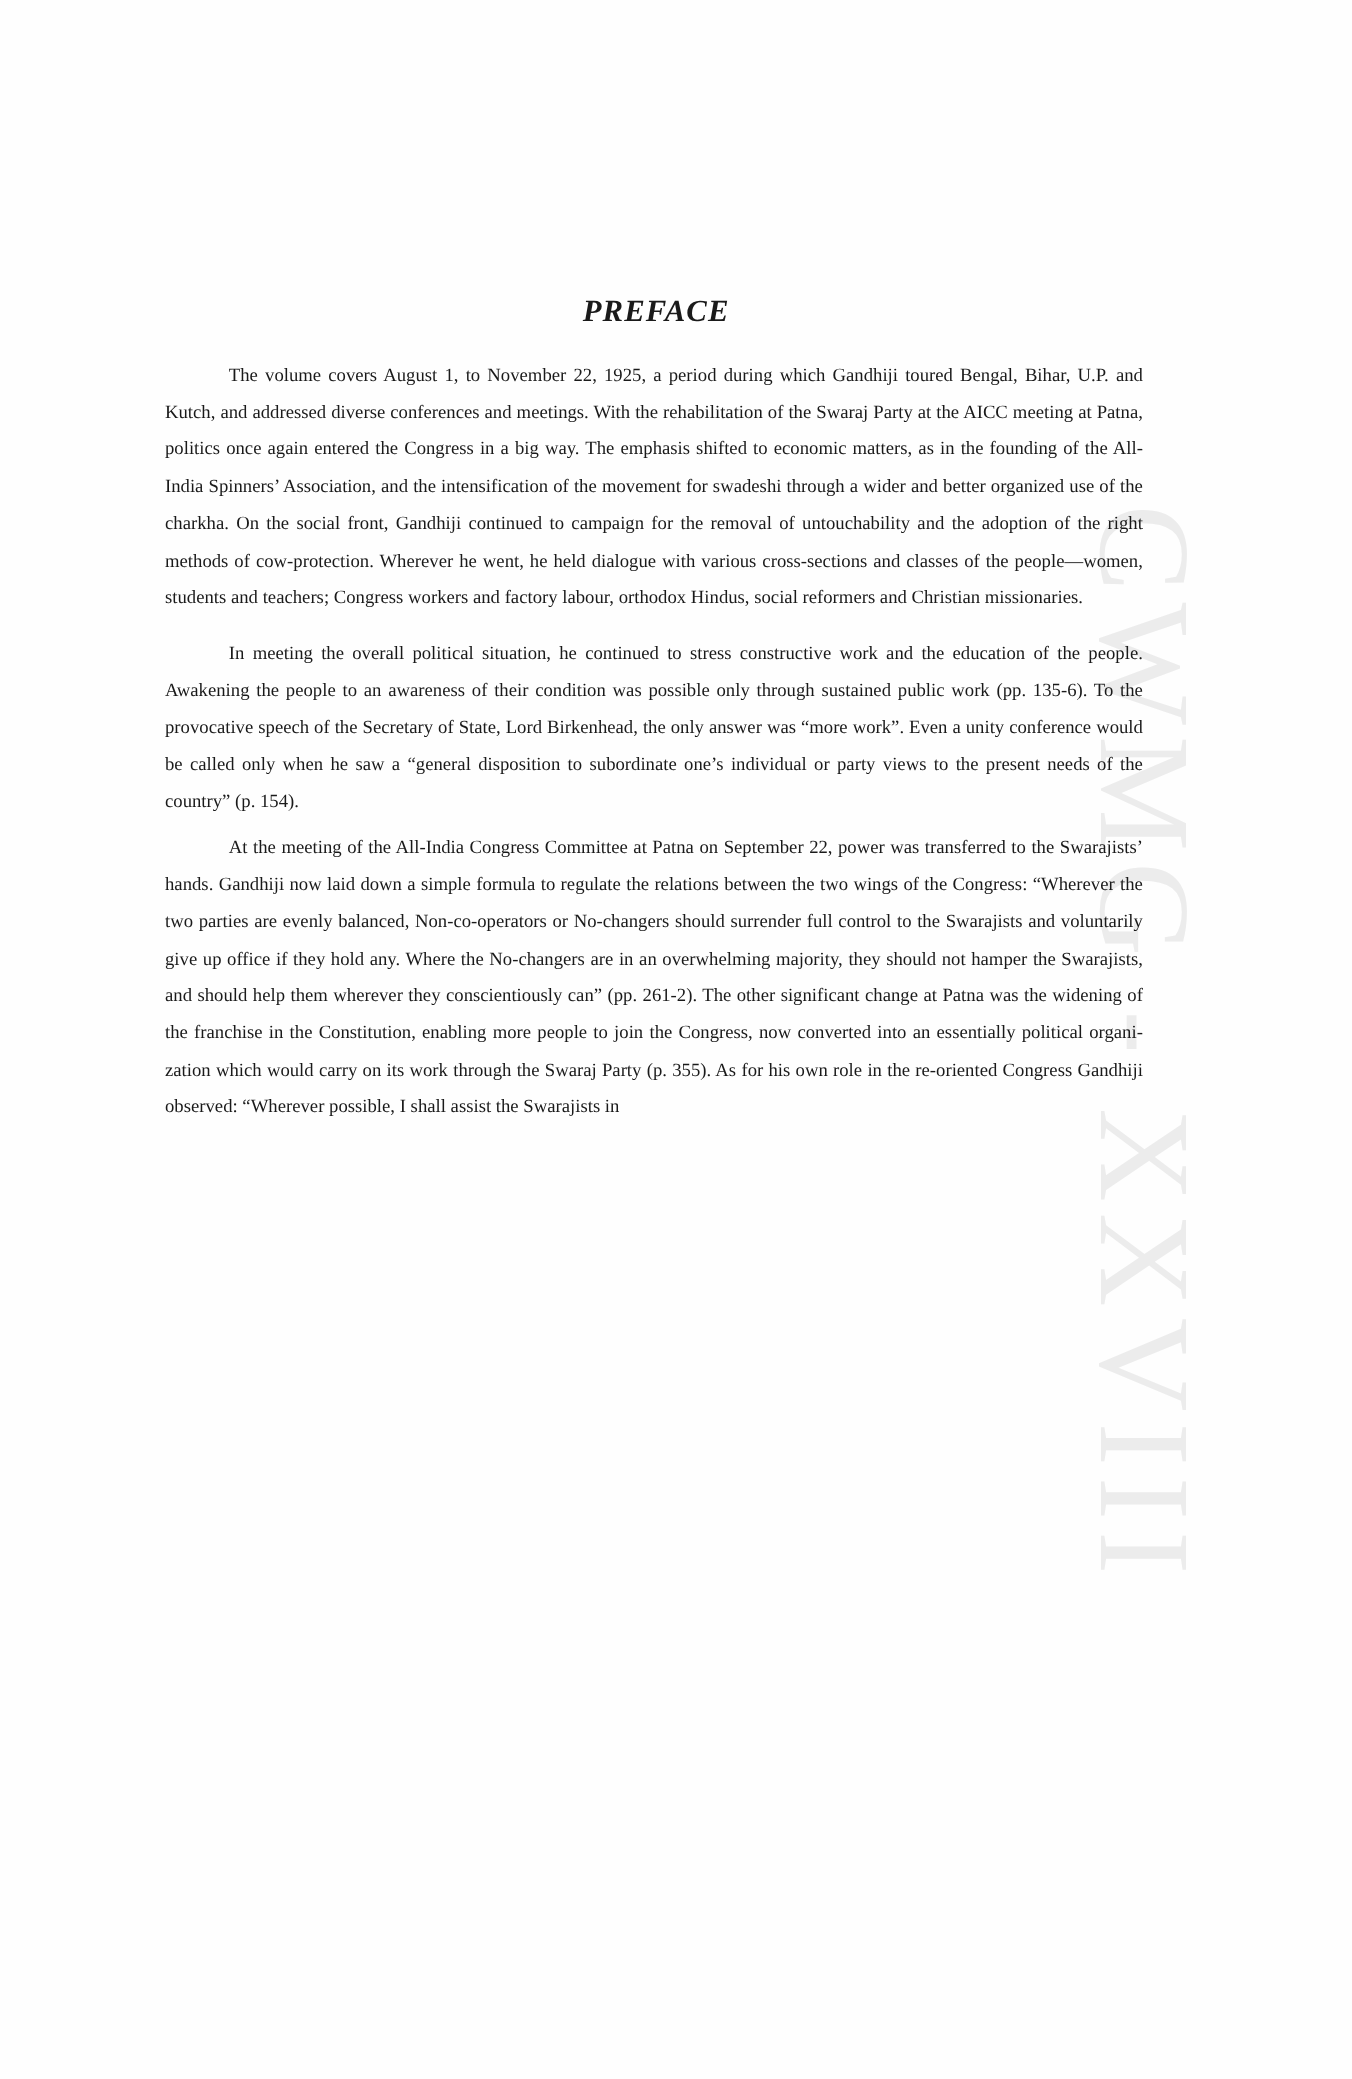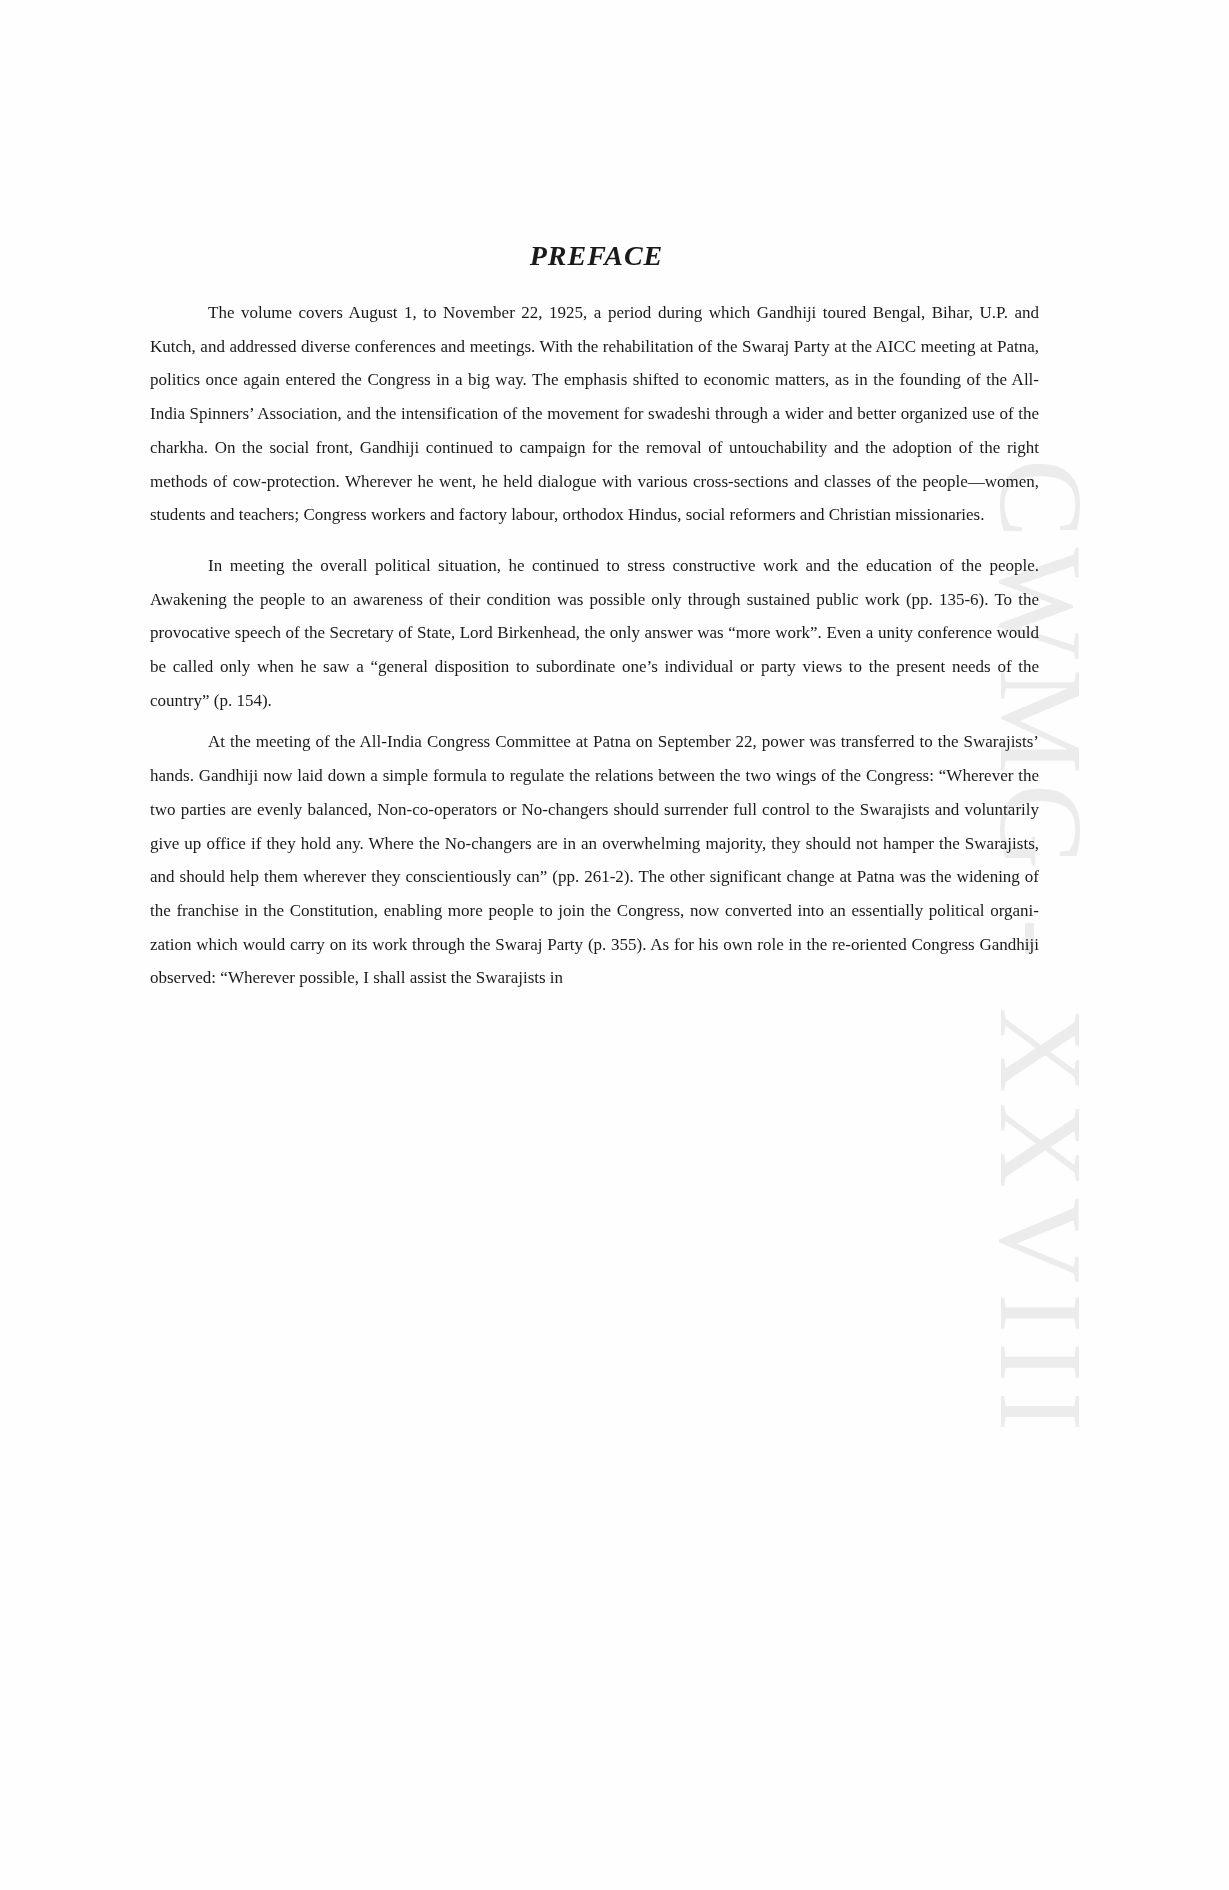--- a/index.html
+++ b/index.html
@@ -37,21 +37,21 @@
     white-space: nowrap;
     font-family: "Liberation Serif", "DejaVu Serif", serif;
     font-size: 118px;
     letter-spacing: 10px;
     color: #ececec;
     line-height: 1;
   }
   .content {
     position: absolute;
     left: 150px;
-    top: 240px;
+    top: 268px;
     width: 889px;
     z-index: 1;
   }
   .title {
     text-align: center;
     font-style: italic;
     font-size: 28px;
     letter-spacing: 1px;
     margin: 0 0 24px 0;
     padding-left: 4px;

